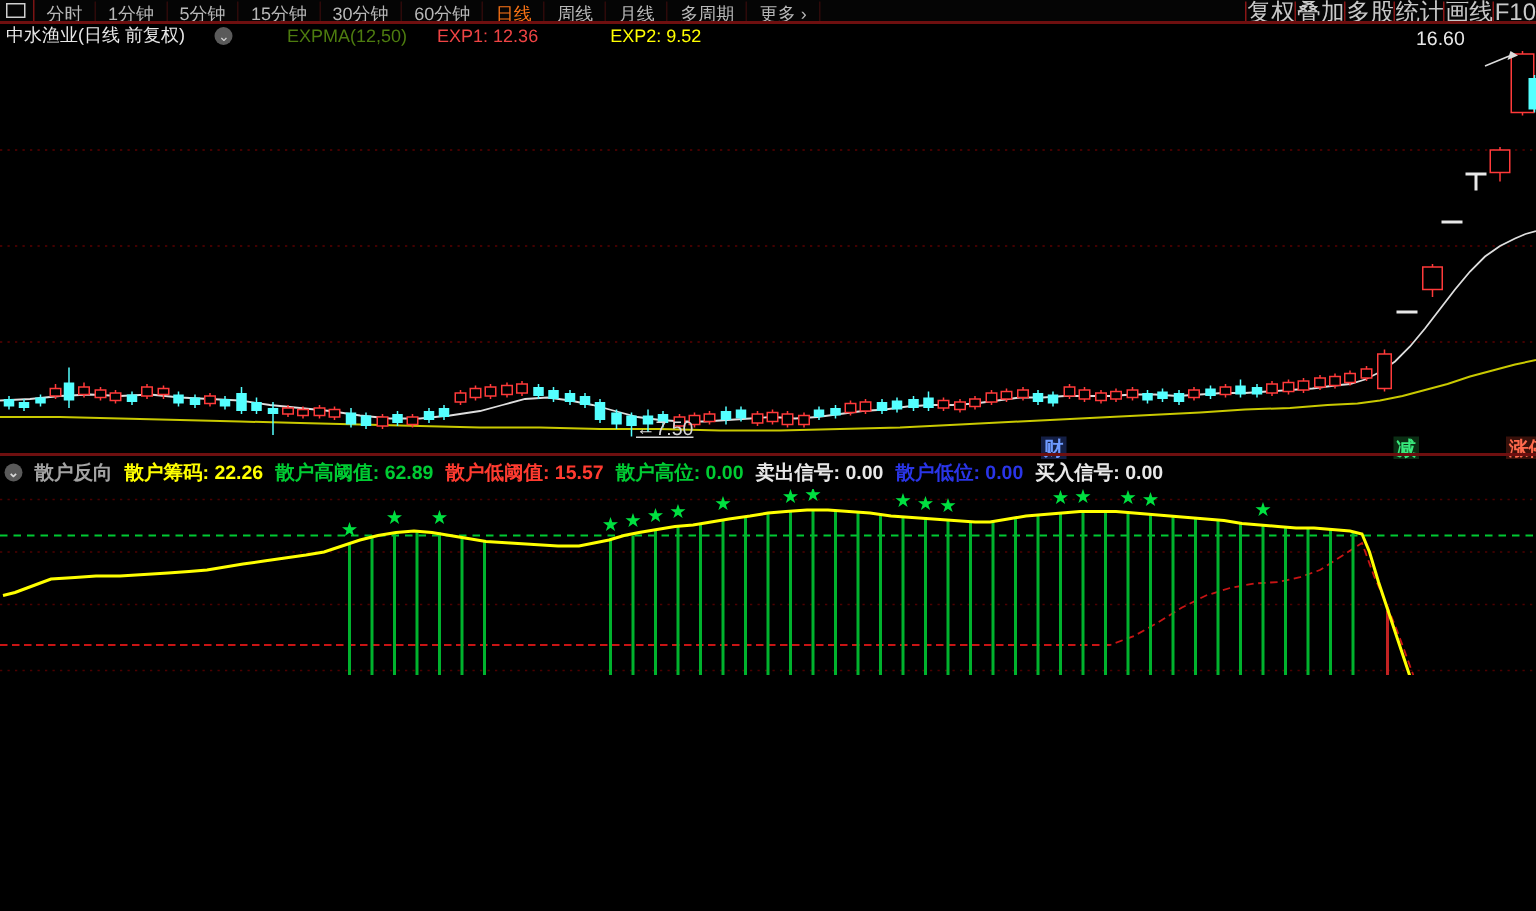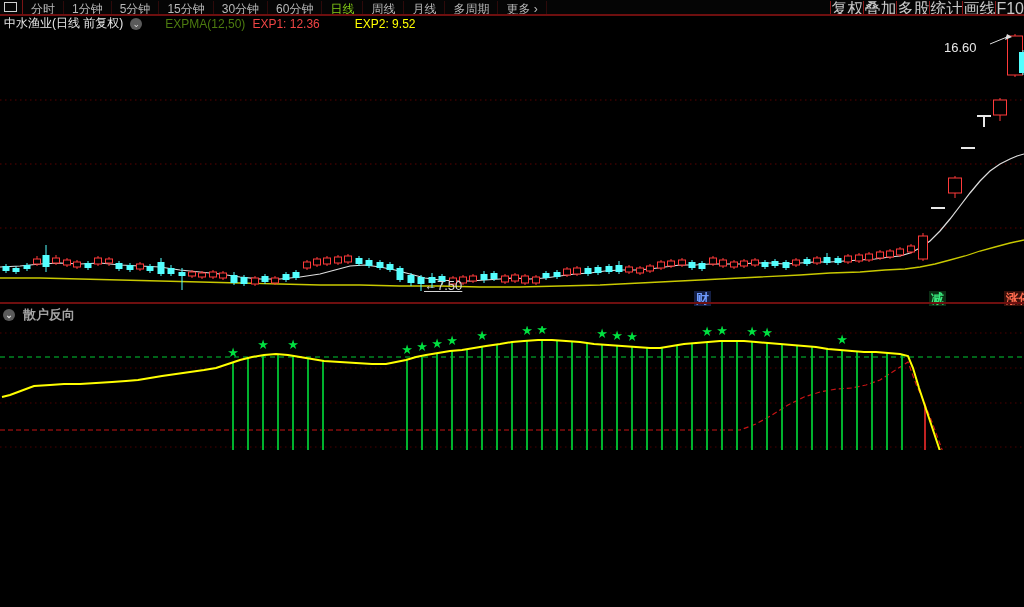--- a/index.html
+++ b/index.html
@@ -5,40 +5,40 @@
   html,body{margin:0;padding:0;background:#000;}
   #screen{position:relative;width:1024px;height:450px;background:#000;overflow:hidden;
           font-family:"Liberation Sans",sans-serif;-webkit-font-smoothing:antialiased;}
   
   .topbar{position:absolute;top:0;left:0;width:1024px;height:14px;background:#050505;
           border-bottom:2px solid #6e0f0f;display:flex;align-items:flex-end;overflow:hidden;}
   .winicon{width:11px;height:8px;border:1px solid #cfcfcf;margin:0 5px 2px 4px;flex:none;}
   .tbar-div{width:1px;height:14px;background:#7a1414;flex:none;}
   .tf{color:#b8b8b8;font-size:12px;line-height:16px;height:16px;padding:0 8px;flex:none;
       border-right:1px solid #2e0a0a;transform:translateY(3px);cursor:default;white-space:nowrap;}
-  .tf.active{color:#84cc16;}
+  .tf.active{color:#f97316;}
   .tbar-right{margin-left:auto;display:flex;}
   .rbtn{color:#c9c9c9;font-size:16px;line-height:16px;height:16px;padding:0 0;flex:none;
         border-left:1px solid #8a1616;transform:translateY(3px);white-space:nowrap;}
   
   .infobar{position:absolute;top:16px;left:4px;height:15px;display:flex;align-items:center;
-           gap:7px;font-size:12px;white-space:nowrap;}
+           gap:20px;font-size:12px;white-space:nowrap;}
   .t-title{color:#e8e8e8;}
   .circlebtn{width:12px;height:12px;border-radius:50%;background:#5a5a5a;color:#d8d8d8;
              font-size:9px;line-height:12px;text-align:center;flex:none;}
   .t-expma{color:#4d7c0f;margin-left:16px;}
   .t-exp1{color:#ef4444;}
   .t-exp2{color:#ffff00;padding-left:28px;}
   
   svg{position:absolute;left:0;display:block;}
   #mainsvg{top:0;}
   #subsvg{top:326px;}
   .sep-line{position:absolute;left:0;width:1024px;height:2px;background:#6e0f0f;top:302px;}
   
-  .pricelabel{position:absolute;left:944px;top:40px;color:#e8e8e8;font-size:13px;}
+  .pricelabel{position:absolute;left:944px;top:18px;color:#e8e8e8;font-size:13px;}
   .lowlabel{position:absolute;left:424px;top:278px;color:#d6d6d6;font-size:13px;text-decoration:underline;}
   .badge{position:absolute;top:291px;font-size:13px;font-weight:700;padding:0 2px;line-height:15px;}
   .badge-cai{left:694px;color:#6f9bff;background:#141f45;}
   .badge-jian{left:929px;color:#39e97c;background:#0b2e14;}
   .badge-zt{left:1004px;color:#ff6a4d;background:#38100a;white-space:nowrap;}
   
   .subheader{position:absolute;top:305px;left:3px;height:19px;display:flex;align-items:center;
              gap:8px;font-size:13px;font-weight:700;white-space:nowrap;}
   .ind-name{color:#a3a3a3;}
   .fld{letter-spacing:0px;}
@@ -286,20 +286,29 @@
   <div class="lowlabel">←7.50</div>
   <div class="badge badge-cai">财</div>
   <div class="badge badge-jian">减</div>
   <div class="badge badge-zt">涨停</div>
 
   <div class="sep-line"></div>
 
   <div class="subheader">
     <span class="circlebtn">⌄</span>
     <span class="ind-name">散户反向</span>
+    <span id="ind-fields" style="display:flex;gap:8px;">
+        <span class="fld" style="color: rgb(255, 255, 0);">散户筹码: 22.26</span>
+        <span class="fld" style="color: rgb(0, 204, 51);">散户高阈值: 62.89</span>
+        <span class="fld" style="color: rgb(255, 59, 48);">散户低阈值: 15.57</span>
+        <span class="fld" style="color: rgb(0, 204, 51);">散户高位: 0.00</span>
+        <span class="fld" style="color: rgb(232, 232, 232);">卖出信号: 0.00</span>
+        <span class="fld" style="color: rgb(42, 53, 232);">散户低位: 0.00</span>
+        <span class="fld" style="color: rgb(232, 232, 232);">买入信号: 0.00</span>
+      </span>
   </div>
 
   <svg id="subsvg" width="1024" height="281" viewBox="0 326 1024 281">
       <line x1="0" y1="333" x2="1024" y2="333" stroke="#4d0000" stroke-width="1" stroke-dasharray="1.5,3.5"></line>
       <line x1="0" y1="368" x2="1024" y2="368" stroke="#4d0000" stroke-width="1" stroke-dasharray="1.5,3.5"></line>
       <line x1="0" y1="403" x2="1024" y2="403" stroke="#4d0000" stroke-width="1" stroke-dasharray="1.5,3.5"></line>
       <line x1="0" y1="447" x2="1024" y2="447" stroke="#4d0000" stroke-width="1" stroke-dasharray="1.5,3.5"></line>
       <line x1="0" y1="490" x2="1024" y2="490" stroke="#4d0000" stroke-width="1" stroke-dasharray="1.5,3.5"></line>
       <line x1="0" y1="530" x2="1024" y2="530" stroke="#4d0000" stroke-width="1" stroke-dasharray="1.5,3.5"></line>
       <line x1="0" y1="569" x2="1024" y2="569" stroke="#4d0000" stroke-width="1" stroke-dasharray="1.5,3.5"></line>

